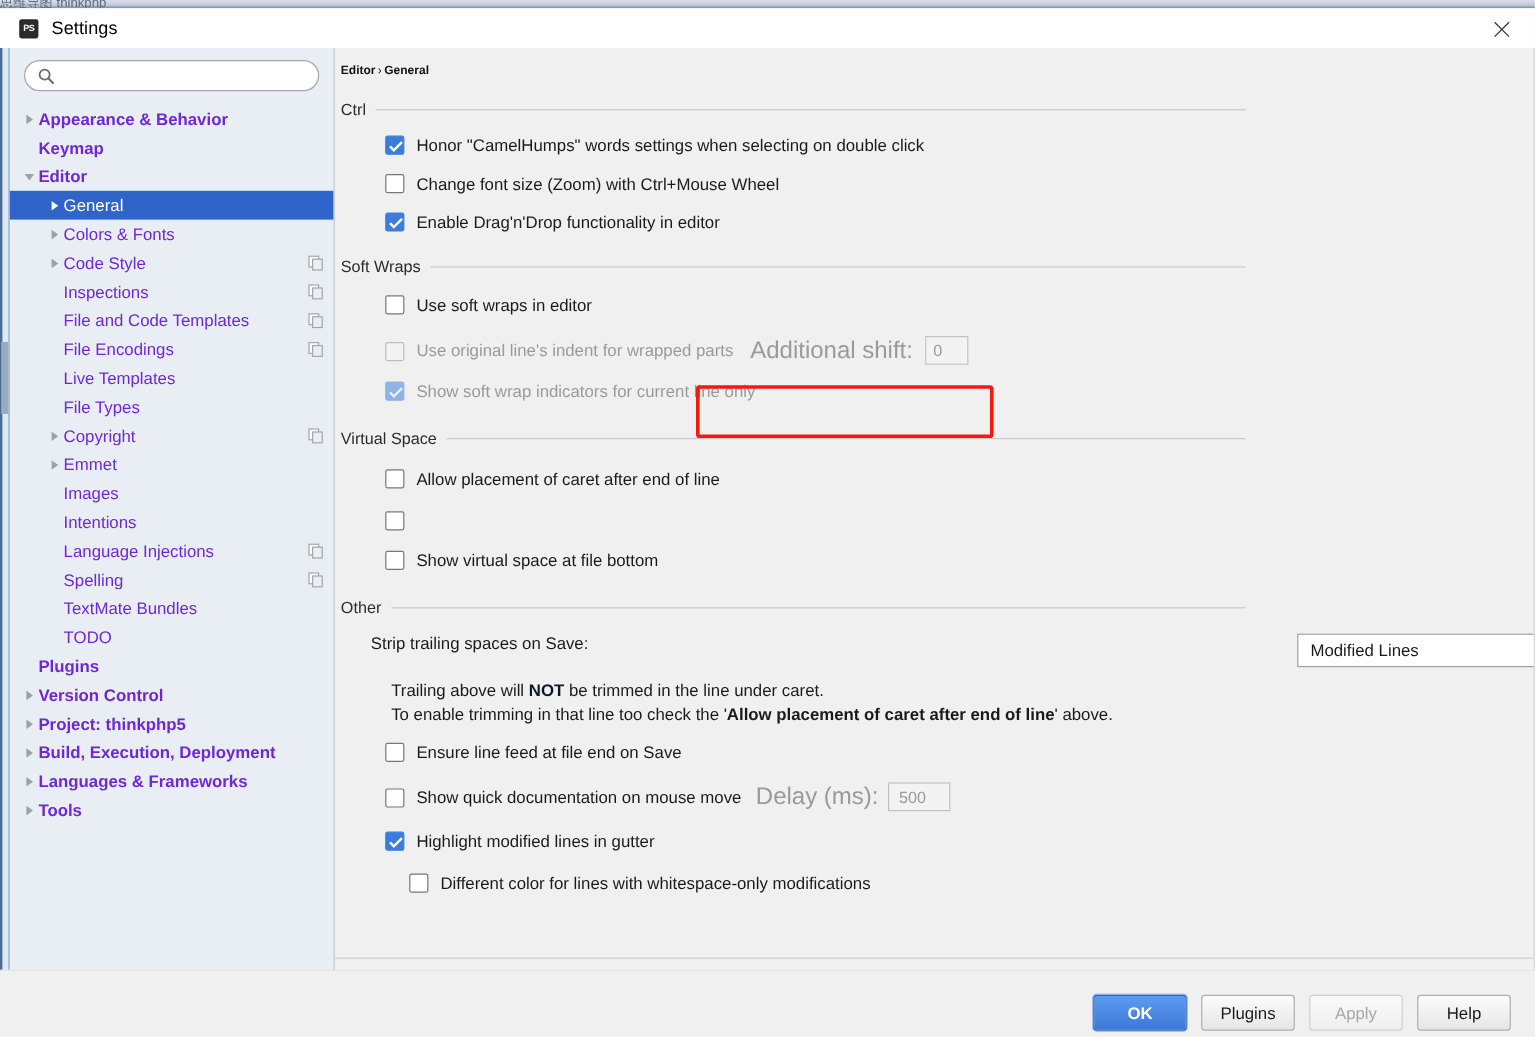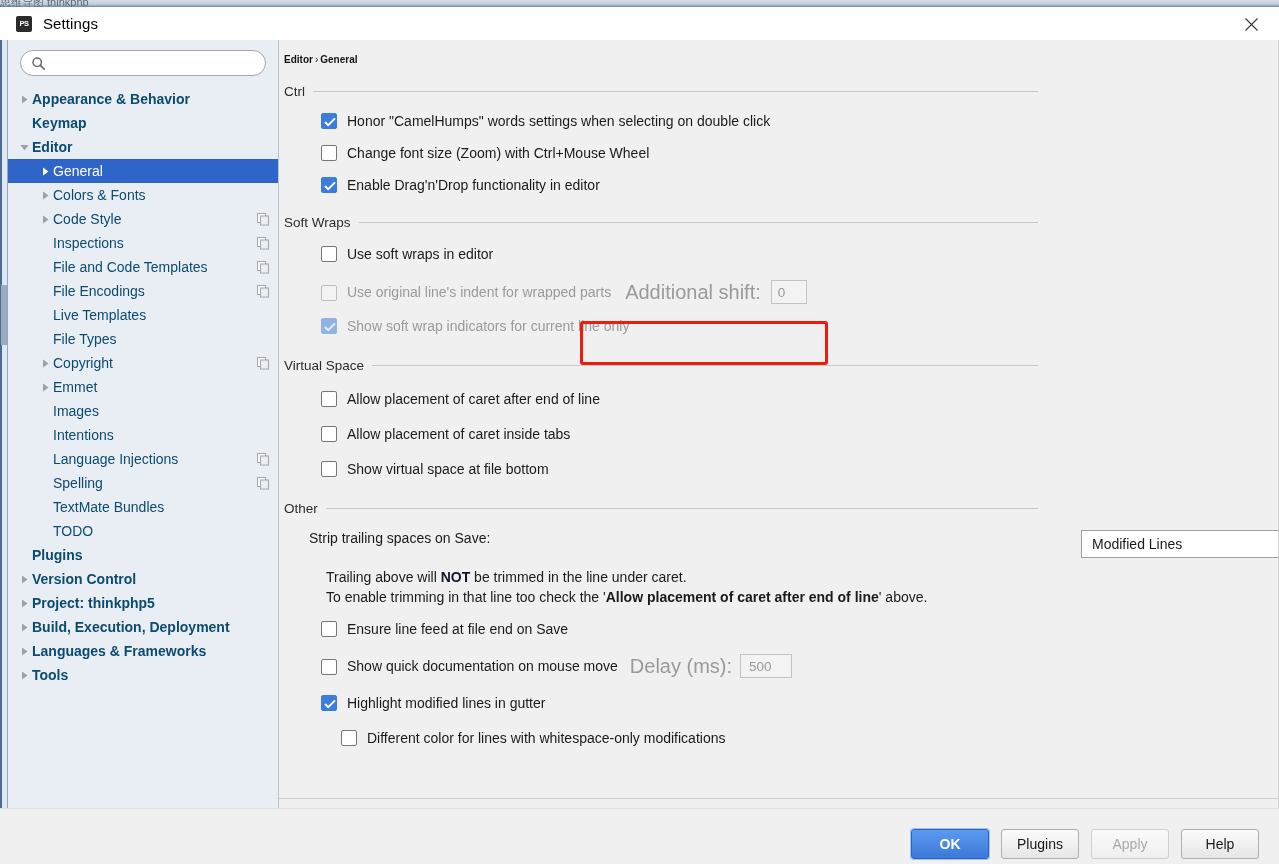--- a/index.html
+++ b/index.html
@@ -90,21 +90,21 @@
   #search-input {
     flex: 1 1 auto; border: none; outline: none; background: transparent;
     font-family: "Liberation Sans", sans-serif; font-size: 13px; color: #222;
     padding: 0; height: 20px;
   }
 
   #tree { margin-top: 5px; user-select: none; }
   .tree-row {
     height: 24px; display: flex; align-items: center;
     padding-right: 8px; position: relative; cursor: default;
-    font-size: 14px; color: #0c4a6e; white-space: nowrap;
+    font-size: 14px; color: #6d28d9; white-space: nowrap;
   }
   .tree-row.selected { background: #2f65c9; color: #ffffff; }
   .tree-row .arrow {
     width: 16px; flex: 0 0 16px;
     display: flex; align-items: center; justify-content: center;
   }
   .tree-row .arrow svg { display: block; }
   .tree-row .tlabel { flex: 1 1 auto; overflow: hidden; text-overflow: ellipsis; }
   .tree-row.lvl0 .arrow { margin-left: 8px; }
   .tree-row.lvl0 .tlabel { font-weight: bold; }
@@ -505,21 +505,20 @@
             <span>Virtual Space</span>
             <span class="gline"></span>
           </div>
 
           <div class="opt-row" style="margin-top:16px;">
             <span class="cb off"></span>
             <span class="lbl">Allow placement of caret after end of line</span>
           </div>
           <div class="opt-row" style="margin-top:15px;">
             <span class="cb off"></span>
-            <span class="lbl">Allow placement of caret inside tabs</span>
           </div>
           <div class="opt-row" style="margin-top:15px;">
             <span class="cb off"></span>
             <span class="lbl">Show virtual space at file bottom</span>
           </div>
         </div>
 
         <div class="group" style="margin-top:22px;">
           <div class="group-head">
             <span>Other</span>

